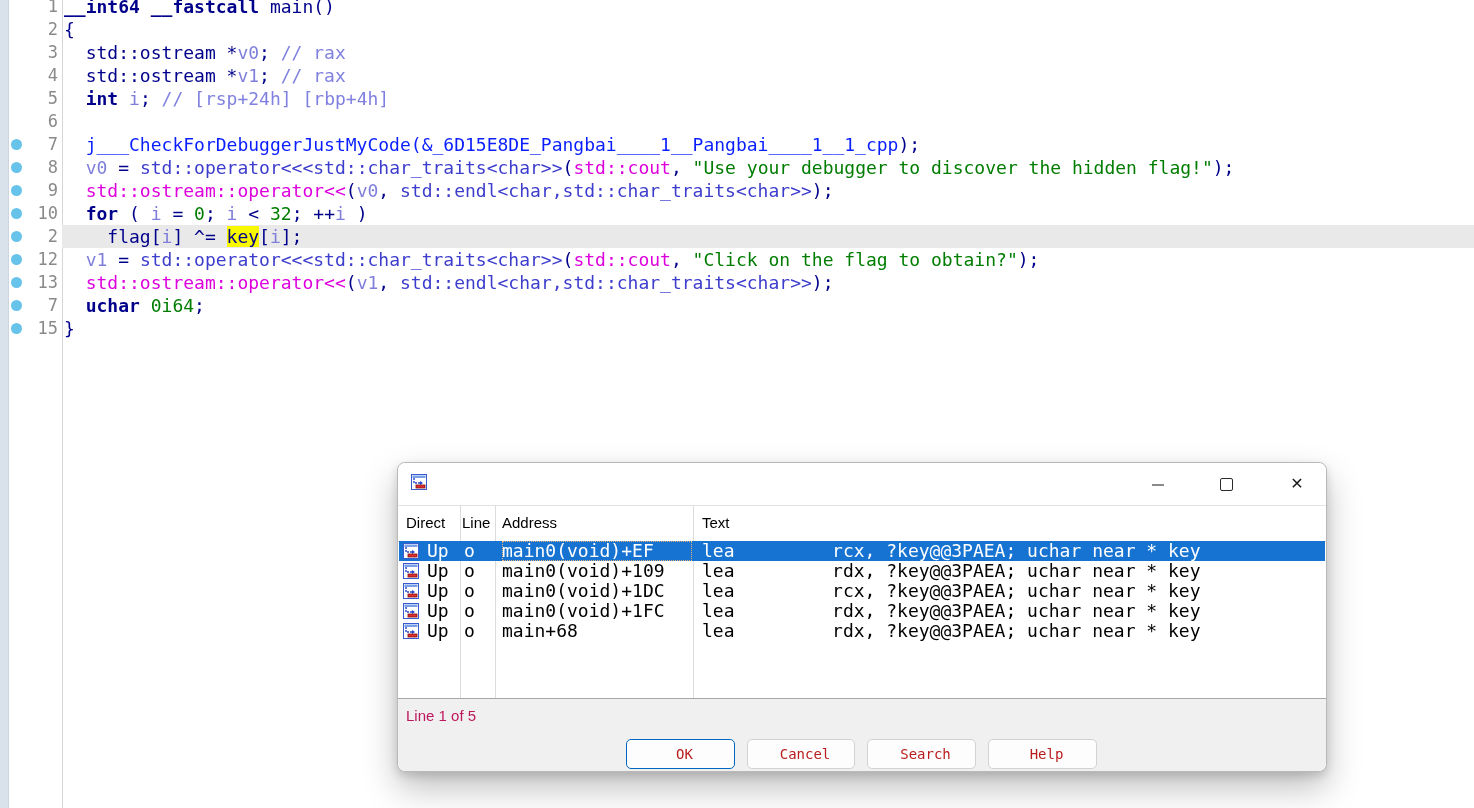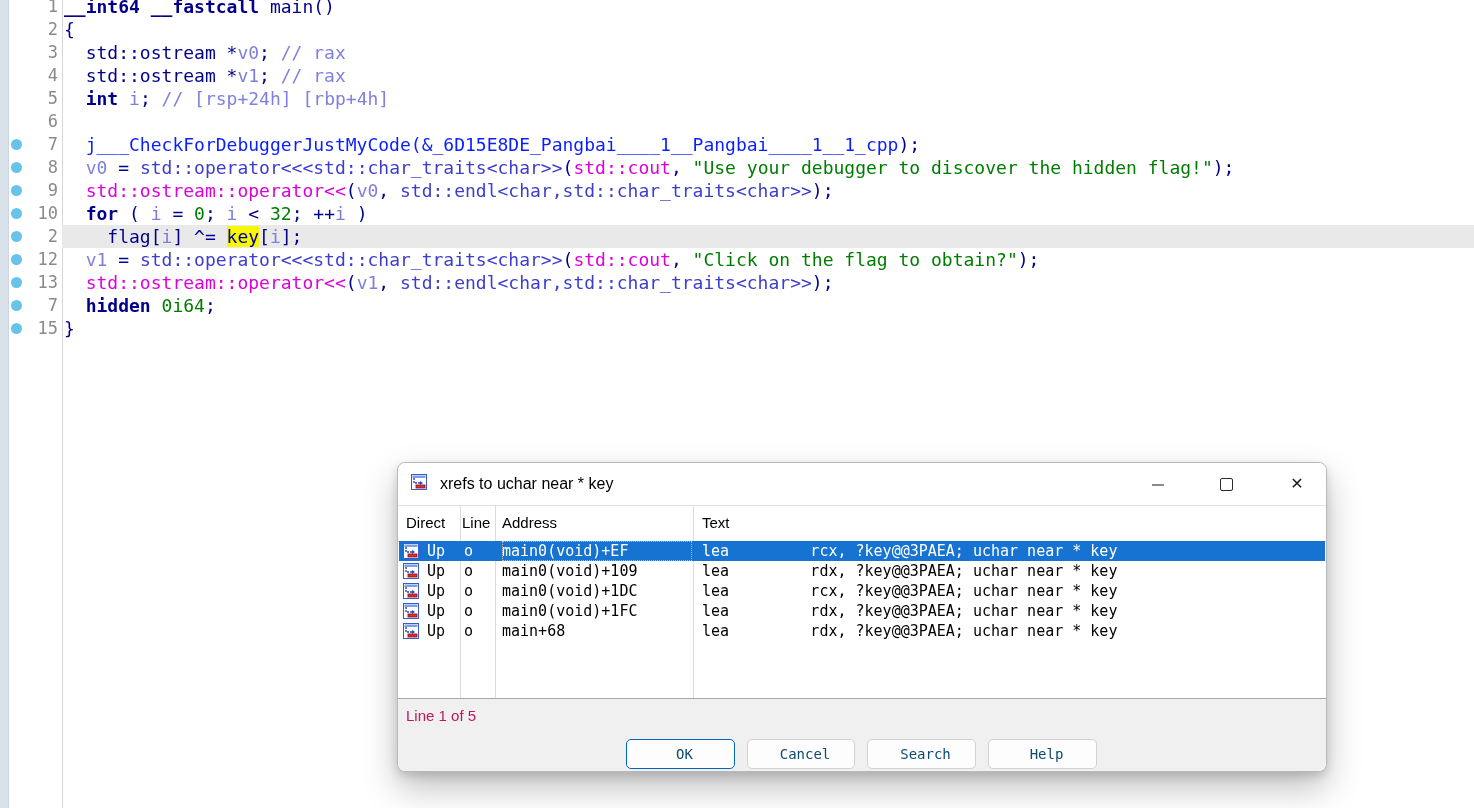--- a/index.html
+++ b/index.html
@@ -44,34 +44,34 @@
   #dlg-header{position:absolute;left:0;top:42px;right:0;height:36px;border-bottom:1px solid #cfcfcf;font-size:15px;color:#000;}
   .hcell{position:absolute;top:0;height:40px;line-height:36px;overflow:hidden;white-space:nowrap;}
   #hc-direct{left:8px;width:52px;}
   #hc-type{left:64px;width:31px;}
   #hc-address{left:104px;width:188px;}
   #hc-text{left:304px;width:400px;}
   .vsep{position:absolute;top:42px;width:1px;height:193px;background:#dcdcdc;z-index:1;}
   #vs-1{left:62px;} #vs-2{left:97px;} #vs-3{left:295px;}
   
   #xref-rows{position:absolute;left:1px;top:78px;right:1px;z-index:2;}
-  .xrow{position:relative;height:20px;line-height:20px;font-family:"DejaVu Sans Mono", monospace;font-size:15px;color:#000;}
+  .xrow{position:relative;height:20px;line-height:20px;font-family:"DejaVu Sans Mono", monospace;font-size:18px;color:#000;}
   .xrow.sel{background:var(--selection-bg);color:#ffffff;}
   .xrow .xicon{position:absolute;left:4px;top:2px;width:16px;height:16px;}
   .xrow .cell-dir{position:absolute;left:28px;}
   .xrow .cell-typ{position:absolute;left:65px;}
   .xrow .cell-addr{position:absolute;left:103px;width:190px;}
   .xrow.sel .cell-addr{outline:1px dotted #e8b478;outline-offset:-1px;}
   .xrow .cell-text{position:absolute;left:303px;white-space:pre;}
   #list-bottom{position:absolute;left:0;top:235px;right:0;height:1px;background:#a6a6a6;}
   
   #dlg-footer{position:absolute;left:0;top:236px;right:0;bottom:0;background:var(--footer-bg);border-radius:0 0 8px 8px;}
   #status-line{position:absolute;left:8px;top:8px;font-size:15px;color:#be185d;}
   .dbtn{position:absolute;top:40px;height:30px;background:#fdfdfd;border:1px solid #d2d2d2;border-radius:5px;
-    font-family:"DejaVu Sans Mono", monospace;font-size:14px;color:#0c4a6e;text-align:center;line-height:28px;box-sizing:border-box;padding-left:8px;}
+    font-family:"DejaVu Sans Mono", monospace;font-size:14px;color:#b91c1c;text-align:center;line-height:28px;box-sizing:border-box;padding-left:8px;}
   #b-ok{left:228px;width:109px;border:1.5px solid var(--ok-focus-border);}
   #b-cancel{left:349px;width:108px;}
   #b-search{left:469px;width:109px;}
   #b-help{left:590px;width:109px;}
 </style>
 </head>
 <body>
 
 <div id="editor">
   <div id="gutter-strip"></div>
@@ -83,35 +83,34 @@
       <div class="cl"><span class="dot"></span><span class="ln">4</span><span class="src"><span class="c-def">  std::ostream *</span><span class="c-lvar">v1</span><span class="c-def">; </span><span class="c-cmt">// rax</span></span></div>
       <div class="cl"><span class="dot"></span><span class="ln">5</span><span class="src"><span class="c-def">  </span><span class="c-kw">int</span><span class="c-def"> </span><span class="c-lvar">i</span><span class="c-def">; </span><span class="c-cmt">// [rsp+24h] [rbp+4h]</span></span></div>
       <div class="cl"><span class="dot"></span><span class="ln">6</span><span class="src"></span></div>
       <div class="cl"><span class="dot on"></span><span class="ln">7</span><span class="src"><span class="c-def">  </span><span class="c-func">j___CheckForDebuggerJustMyCode(&amp;_6D15E8DE_Pangbai____1__Pangbai____1__1_cpp</span><span class="c-def">);</span></span></div>
       <div class="cl"><span class="dot on"></span><span class="ln">8</span><span class="src"><span class="c-def">  </span><span class="c-lvar">v0</span><span class="c-def"> = </span><span class="c-binf">std::operator&lt;&lt;&lt;std::char_traits&lt;char&gt;&gt;</span><span class="c-def">(</span><span class="c-imp">std::cout</span><span class="c-def">, </span><span class="c-str">"Use your debugger to discover the hidden flag!"</span><span class="c-def">);</span></span></div>
       <div class="cl"><span class="dot on"></span><span class="ln">9</span><span class="src"><span class="c-def">  </span><span class="c-imp">std::ostream::operator&lt;&lt;</span><span class="c-def">(</span><span class="c-lvar">v0</span><span class="c-def">, </span><span class="c-binf">std::endl&lt;char,std::char_traits&lt;char&gt;&gt;</span><span class="c-def">);</span></span></div>
       <div class="cl"><span class="dot on"></span><span class="ln">10</span><span class="src"><span class="c-def">  </span><span class="c-kw">for</span><span class="c-def"> ( </span><span class="c-lvar">i</span><span class="c-def"> = </span><span class="c-num">0</span><span class="c-def">; </span><span class="c-lvar">i</span><span class="c-def"> &lt; </span><span class="c-num">32</span><span class="c-def">; ++</span><span class="c-lvar">i</span><span class="c-def"> )</span></span></div>
       <div class="cl hl"><span class="dot on"></span><span class="ln">2</span><span class="src"><span class="c-def">    flag[</span><span class="c-lvar">i</span><span class="c-def">] ^= </span><span class="c-keyhl">key</span><span class="c-def">[</span><span class="c-lvar">i</span><span class="c-def">];</span></span></div>
       <div class="cl"><span class="dot on"></span><span class="ln">12</span><span class="src"><span class="c-def">  </span><span class="c-lvar">v1</span><span class="c-def"> = </span><span class="c-binf">std::operator&lt;&lt;&lt;std::char_traits&lt;char&gt;&gt;</span><span class="c-def">(</span><span class="c-imp">std::cout</span><span class="c-def">, </span><span class="c-str">"Click on the flag to obtain?"</span><span class="c-def">);</span></span></div>
       <div class="cl"><span class="dot on"></span><span class="ln">13</span><span class="src"><span class="c-def">  </span><span class="c-imp">std::ostream::operator&lt;&lt;</span><span class="c-def">(</span><span class="c-lvar">v1</span><span class="c-def">, </span><span class="c-binf">std::endl&lt;char,std::char_traits&lt;char&gt;&gt;</span><span class="c-def">);</span></span></div>
-      <div class="cl"><span class="dot on"></span><span class="ln">7</span><span class="src"><span class="c-def">  </span><span class="c-kw">hidden</span><span class="c-def"> </span><span class="c-num">0i64</span><span class="c-def">;</span></span></div>
+      <div class="cl"><span class="dot on"></span><span class="ln">7</span><span class="src"><span class="c-def">  </span><span class="c-kw">uchar</span><span class="c-def"> </span><span class="c-num">0i64</span><span class="c-def">;</span></span></div>
       <div class="cl"><span class="dot on"></span><span class="ln">15</span><span class="src"><span class="c-def">}</span></span></div>
     </div>
 </div>
 
 <div id="dlg">
   <div id="dlg-titlebar">
     <span id="dlg-icon"><svg viewBox="0 0 16 16" width="16" height="16" xmlns="http://www.w3.org/2000/svg">
     <rect x="0.5" y="0.5" width="15" height="15" fill="#ffffff" stroke="#3a5bd0"></rect>
     <rect x="1.5" y="1.5" width="13" height="2.5" fill="#7aa0e8"></rect>
     <path d="M3 4 L3 9 L9 9" fill="none" stroke="#2244cc" stroke-width="1.4" stroke-dasharray="2 1"></path>
     <path d="M9 7 L12 9 L9 11 Z" fill="#2244cc"></path>
     <rect x="5" y="11" width="9" height="3" fill="#e03030" stroke="#801010" stroke-width="0.8"></rect>
   </svg></span>
-    <span id="dlg-title">xrefs to uchar near * key</span>
     <span id="btn-min" class="winbtn"></span>
     <span id="btn-max" class="winbtn"></span>
     <span id="btn-close" class="winbtn">✕</span>
   </div>
 
   <div id="dlg-header">
     <span id="hc-direct" class="hcell">Direct</span>
     <span id="hc-type" class="hcell">Line</span>
     <span id="hc-address" class="hcell">Address</span>
     <span id="hc-text" class="hcell">Text</span>

